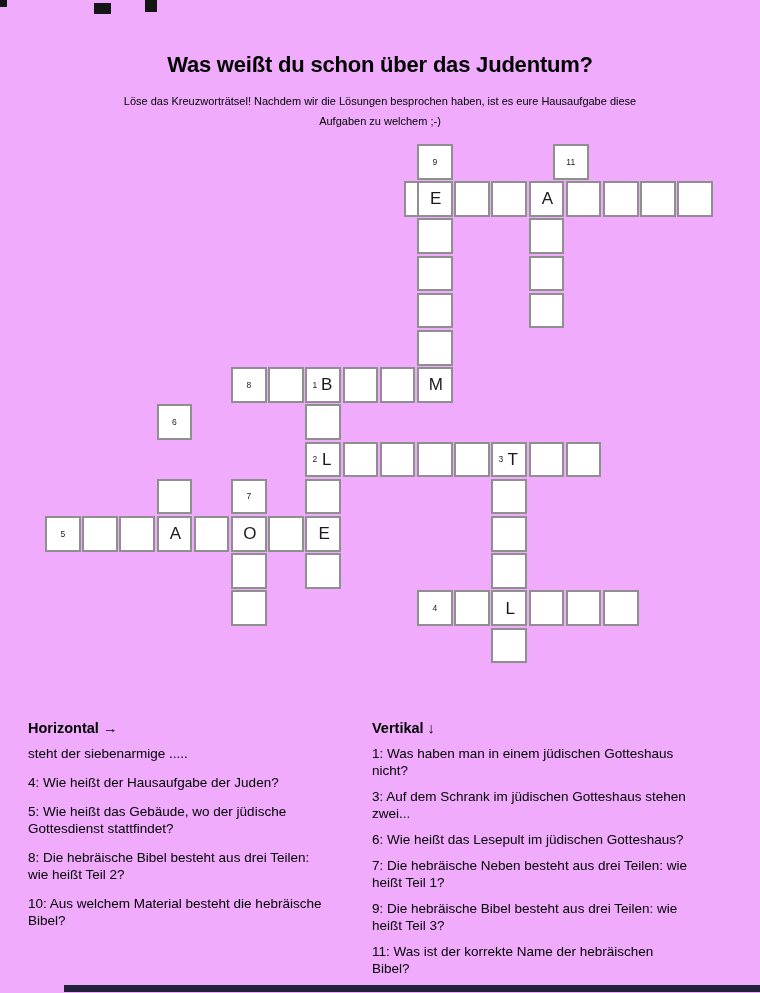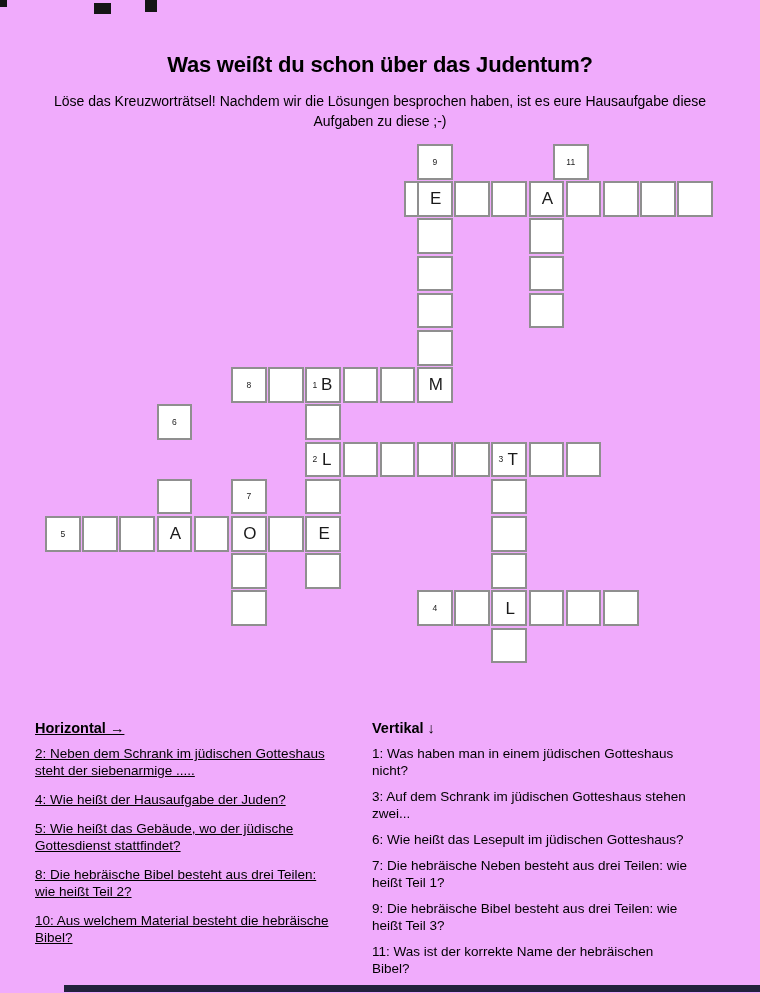--- a/index.html
+++ b/index.html
@@ -12,36 +12,36 @@
     overflow:hidden;
   }
   
   .title{
     position:absolute;top:52px;left:0;width:760px;
     text-align:center;font-size:22px;font-weight:bold;
     letter-spacing:-0.2px;color:#000;
   }
   .subtitle{
     position:absolute;top:91px;left:30px;width:700px;
-    text-align:center;font-size:14px;line-height:20px;color:#000;
+    text-align:center;font-size:11px;line-height:20px;color:#000;
   }
   
   #grid{position:absolute;top:0;left:0;}
   .cell{
     position:absolute;width:35.5px;height:35.5px;box-sizing:border-box;
     border:2px solid #8f8f8f;background:#fff;
     display:flex;align-items:center;justify-content:center;
   }
   .cell .num{font-size:8.5px;color:#1a1a1a;line-height:1;}
   .cell.haslet .num{position:absolute;left:5px;top:50%;transform:translateY(-50%);}
   .cell .letter{font-size:17px;color:#1a1a1a;line-height:1;padding-left:2px;}
   .cell.haslet.hasnum .letter{padding-left:7px;}
   
   .clue-col{position:absolute;top:719px;font-size:13.5px;line-height:17px;color:#000;}
-  #clues-h{left:35px;width:332px;text-decoration:underline;}
+  #clues-h{left:28px;width:332px;}
   #clues-v{left:372px;width:352px;}
   .clue-header{font-weight:bold;font-size:14.5px;line-height:18px;margin-bottom:8px;}
   .clue-item{margin-bottom:12px;}
   #clues-v .clue-item{margin-bottom:9px;}
   
   .mark{position:absolute;background:#151515;}
   #mark-a{left:0;top:0;width:7px;height:7px;}
   #mark-b{left:94px;top:3px;width:17px;height:11px;}
   #mark-c{left:145px;top:0;width:12px;height:12px;}
   #footer-bar{position:absolute;left:64px;top:985px;width:696px;height:7px;background:#22223c;}
@@ -52,21 +52,21 @@
 <div id="page">
 
   <div class="mark" id="mark-a"></div>
   <div class="mark" id="mark-b"></div>
   <div class="mark" id="mark-c"></div>
 
   <div class="title">Was weißt du schon über das Judentum?</div>
 
   <div class="subtitle">
     <div>Löse das Kreuzworträtsel! Nachdem wir die Lösungen besprochen haben, ist es eure Hausaufgabe diese</div>
-    <div>Aufgaben zu diese ;-)</div>
+    <div>Aufgaben zu welchem ;-)</div>
   </div>
 
   <div id="grid">
       <div class="cell hasnum" style="left: 417px; top: 144px;">
         <span class="num">9</span>
       </div>
       <div class="cell hasnum" style="left: 553px; top: 144px;">
         <span class="num">11</span>
       </div>
       <div class="cell hasnum" style="left: 379.8px; top: 181.2px; margin-left: 24px;">
@@ -158,21 +158,20 @@
       </div>
       <div class="cell" style="left: 528.6px; top: 590.4px;"></div>
       <div class="cell" style="left: 565.8px; top: 590.4px;"></div>
       <div class="cell" style="left: 603px; top: 590.4px;"></div>
       <div class="cell" style="left: 491.4px; top: 627.6px;"></div>
     </div>
 
   <div class="clue-col" id="clues-h">
     <div class="clue-header">Horizontal →</div>
   <div class="clue-item">
-        <div>2: Neben dem Schrank im jüdischen Gotteshaus</div>
         <div>steht der siebenarmige .....</div>
       </div>
       <div class="clue-item">
         <div>4: Wie heißt der Hausaufgabe der Juden?</div>
       </div>
       <div class="clue-item">
         <div>5: Wie heißt das Gebäude, wo der jüdische</div>
         <div>Gottesdienst stattfindet?</div>
       </div>
       <div class="clue-item">

